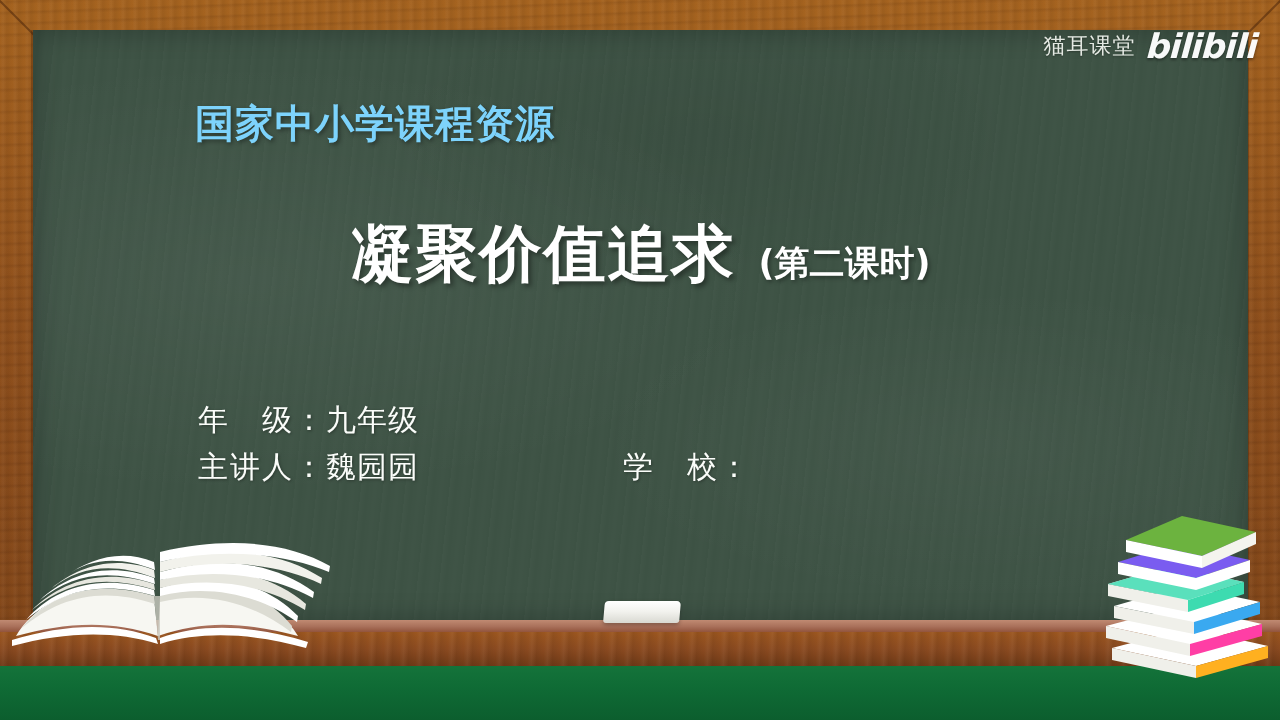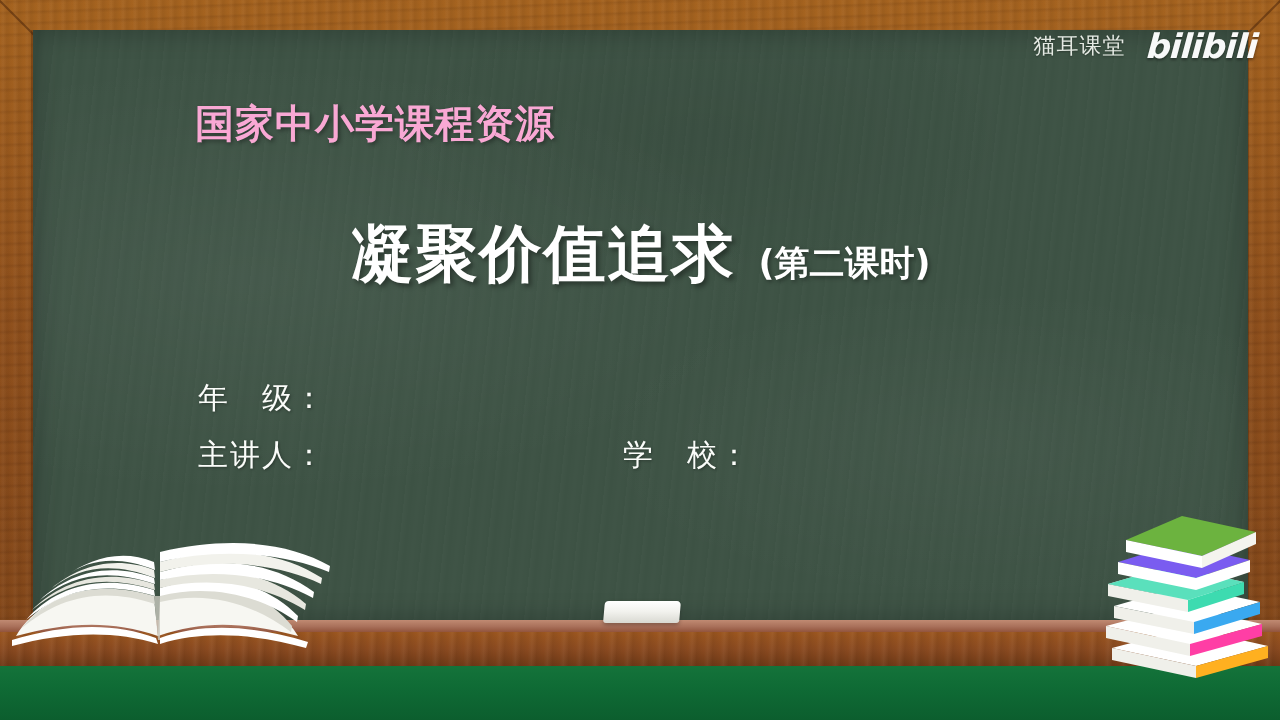--- a/index.html
+++ b/index.html
@@ -101,21 +101,21 @@
     pointer-events: none;
   }
 
   
   .watermark {
     position: absolute;
     right: 22px;
     top: 26px;
     display: flex;
     align-items: center;
-    gap: 22px;
+    gap: 12px;
     z-index: 6;
   }
   .wm-text {
     color: #eef2ec;
     font-size: 22px;
     letter-spacing: 1px;
     font-family: "DejaVu Sans", sans-serif;
     text-shadow: 0 1px 2px rgba(0,0,0,0.35);
     opacity: .95;
   }
@@ -129,21 +129,21 @@
     text-shadow: 0 2px 3px rgba(0,0,0,0.4);
     transform: skewX(-4deg);
     opacity: .97;
   }
 
   
   .headline {
     position: absolute;
     left: 195px;
     top: 97px;
-    color: #f9a8d4;
+    color: #7dd3fc;
     font-size: 39px;
     font-weight: 700;
     letter-spacing: 1px;
     font-family: "DejaVu Sans", sans-serif;
     text-shadow: 2px 2px 4px rgba(0,0,0,0.38);
     z-index: 4;
   }
 
   
   .title-row {
@@ -171,25 +171,25 @@
     font-weight: 700;
     margin-left: 23px;
     font-family: "DejaVu Sans", sans-serif;
     text-shadow: 2px 2px 4px rgba(0,0,0,0.38);
   }
 
   
   .meta {
     position: absolute;
     left: 198px;
-    top: 378px;
+    top: 400px;
     width: 960px;
     display: grid;
     grid-template-columns: 425px 1fr;
-    row-gap: 16px;
+    row-gap: 6px;
     z-index: 4;
   }
   .meta-cell {
     display: flex;
     align-items: baseline;
     color: #fbfdfa;
     font-size: 30px;
     font-family: "DejaVu Serif", serif;
     text-shadow: 1px 1px 3px rgba(0,0,0,0.35);
     white-space: nowrap;
@@ -288,25 +288,27 @@
   <div class="headline">国家中小学课程资源</div>
 
   <div class="title-row">
     <span class="title-main">凝聚价值追求</span>
     <span class="title-sub">(第二课时)</span>
   </div>
 
   <div class="meta">
     <div class="meta-cell">
       <span class="meta-label">年　级：</span>
+      <span class="meta-value">九年级</span>
     </div>
     <div class="meta-cell">
     </div>
     <div class="meta-cell">
       <span class="meta-label">主讲人：</span>
+      <span class="meta-value">魏园园</span>
     </div>
     <div class="meta-cell">
       <span class="meta-label">学　校：</span>
     </div>
   </div>
 
   <div class="floor"></div>
 
   <div class="ledge">
     <div class="ledge-lip"></div>

